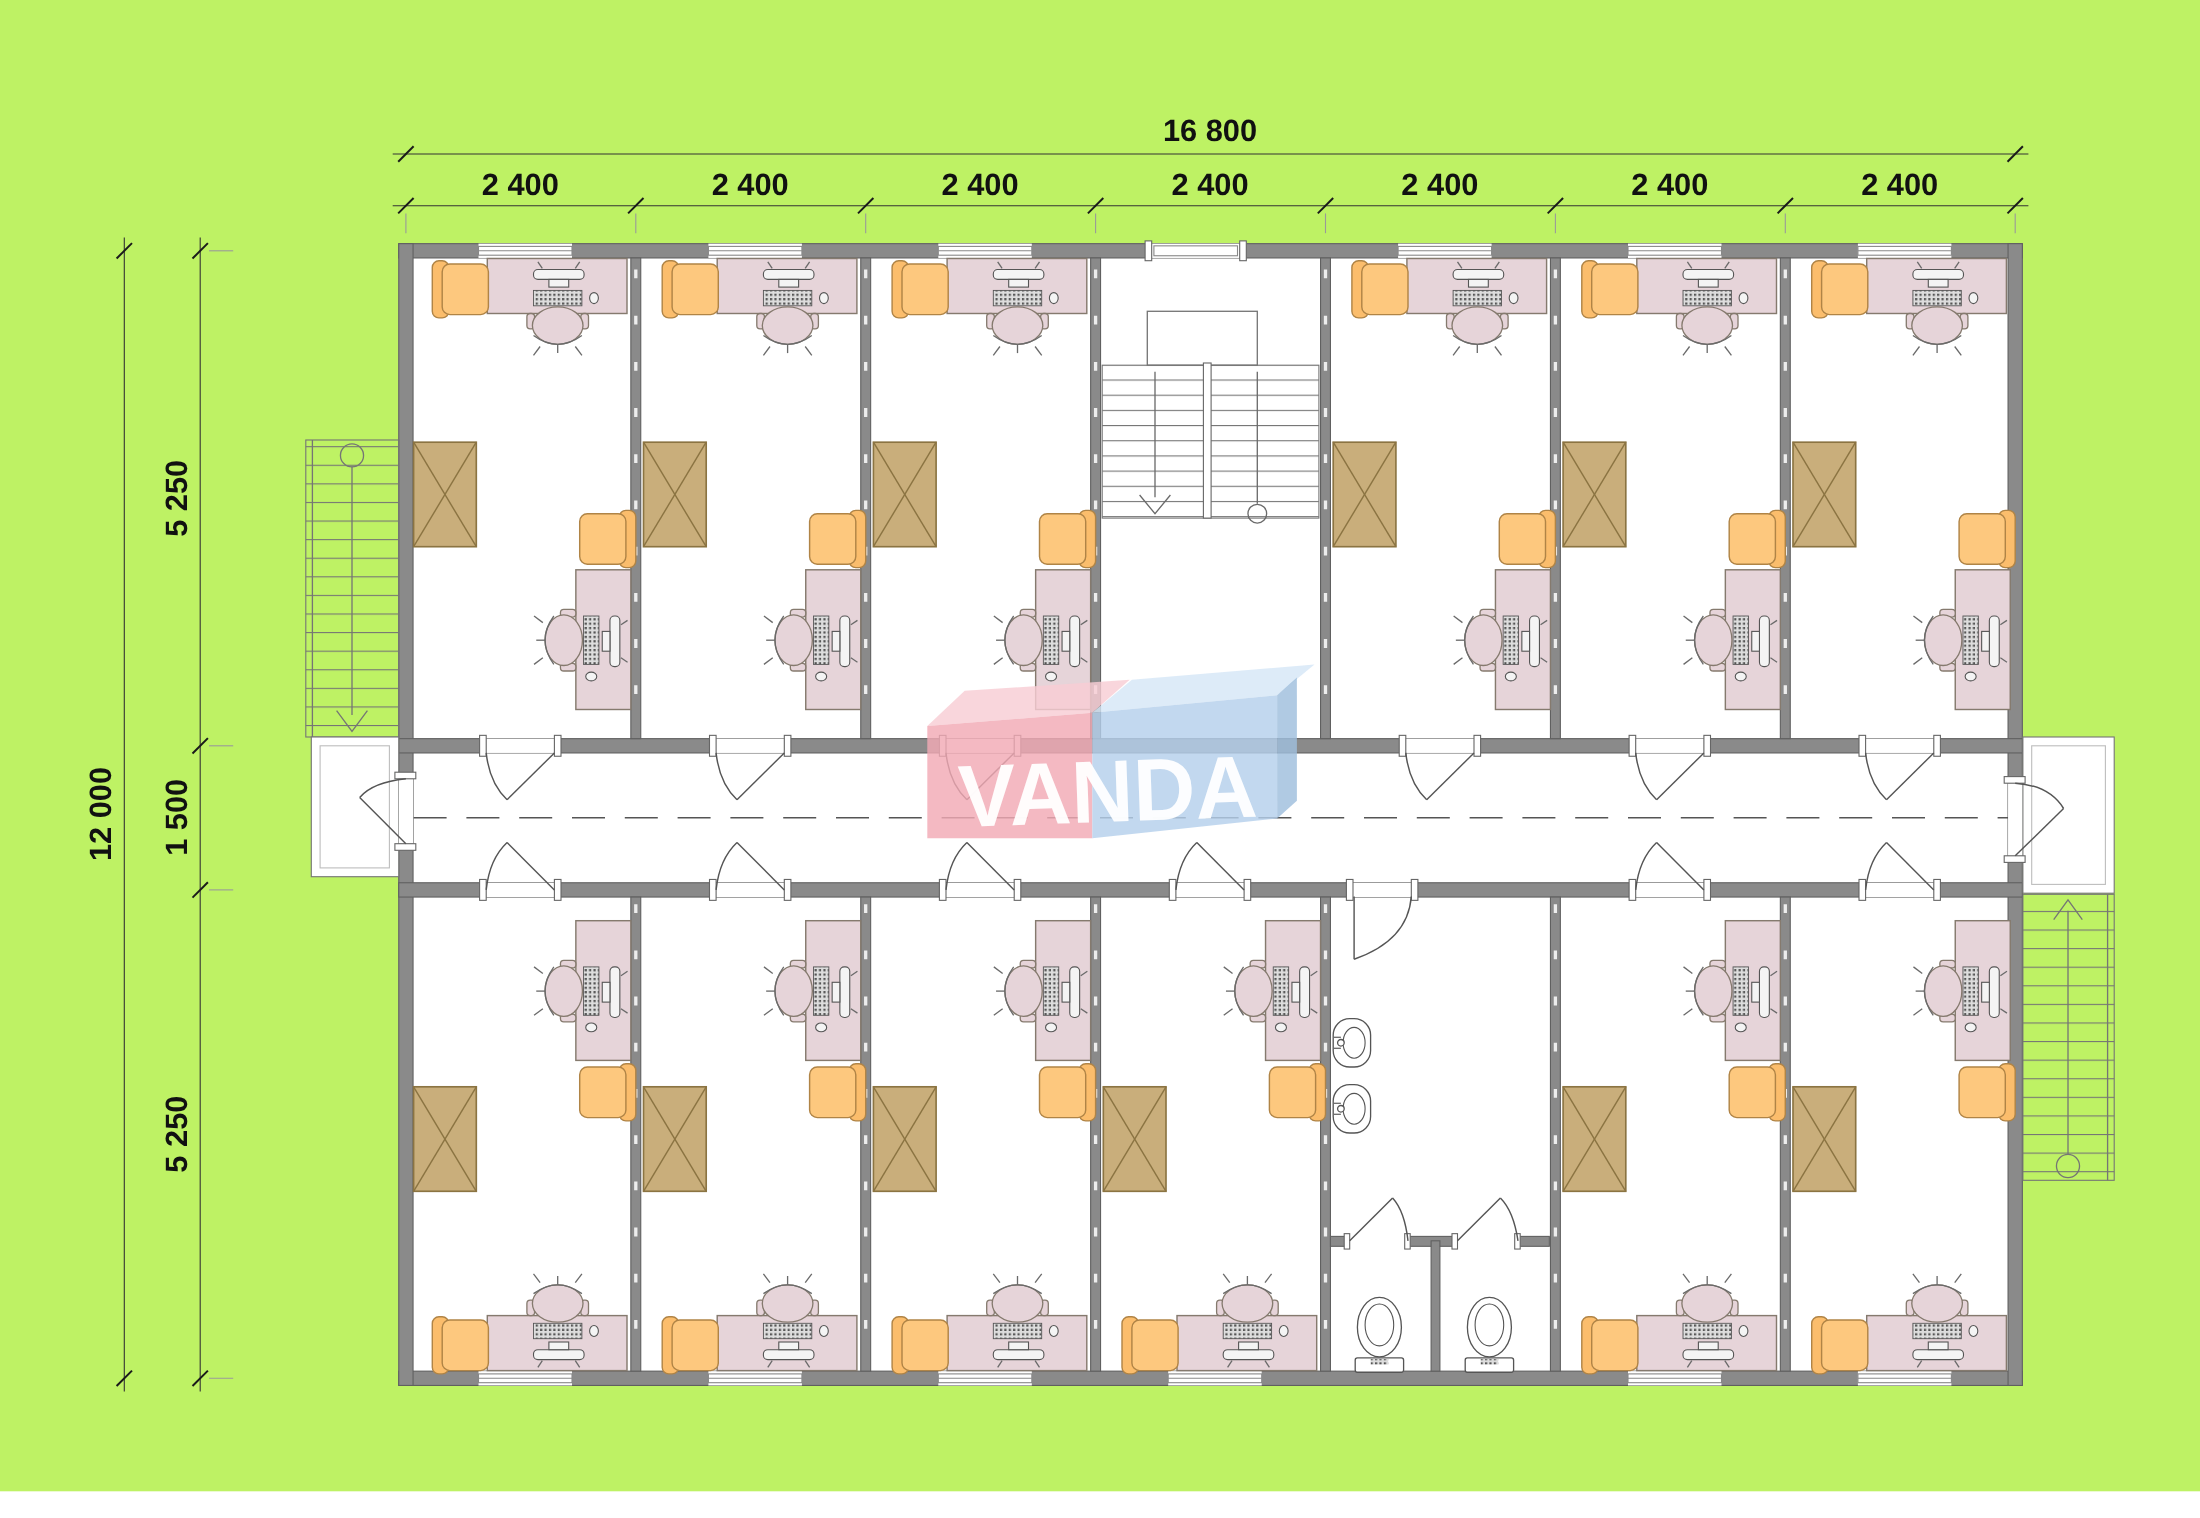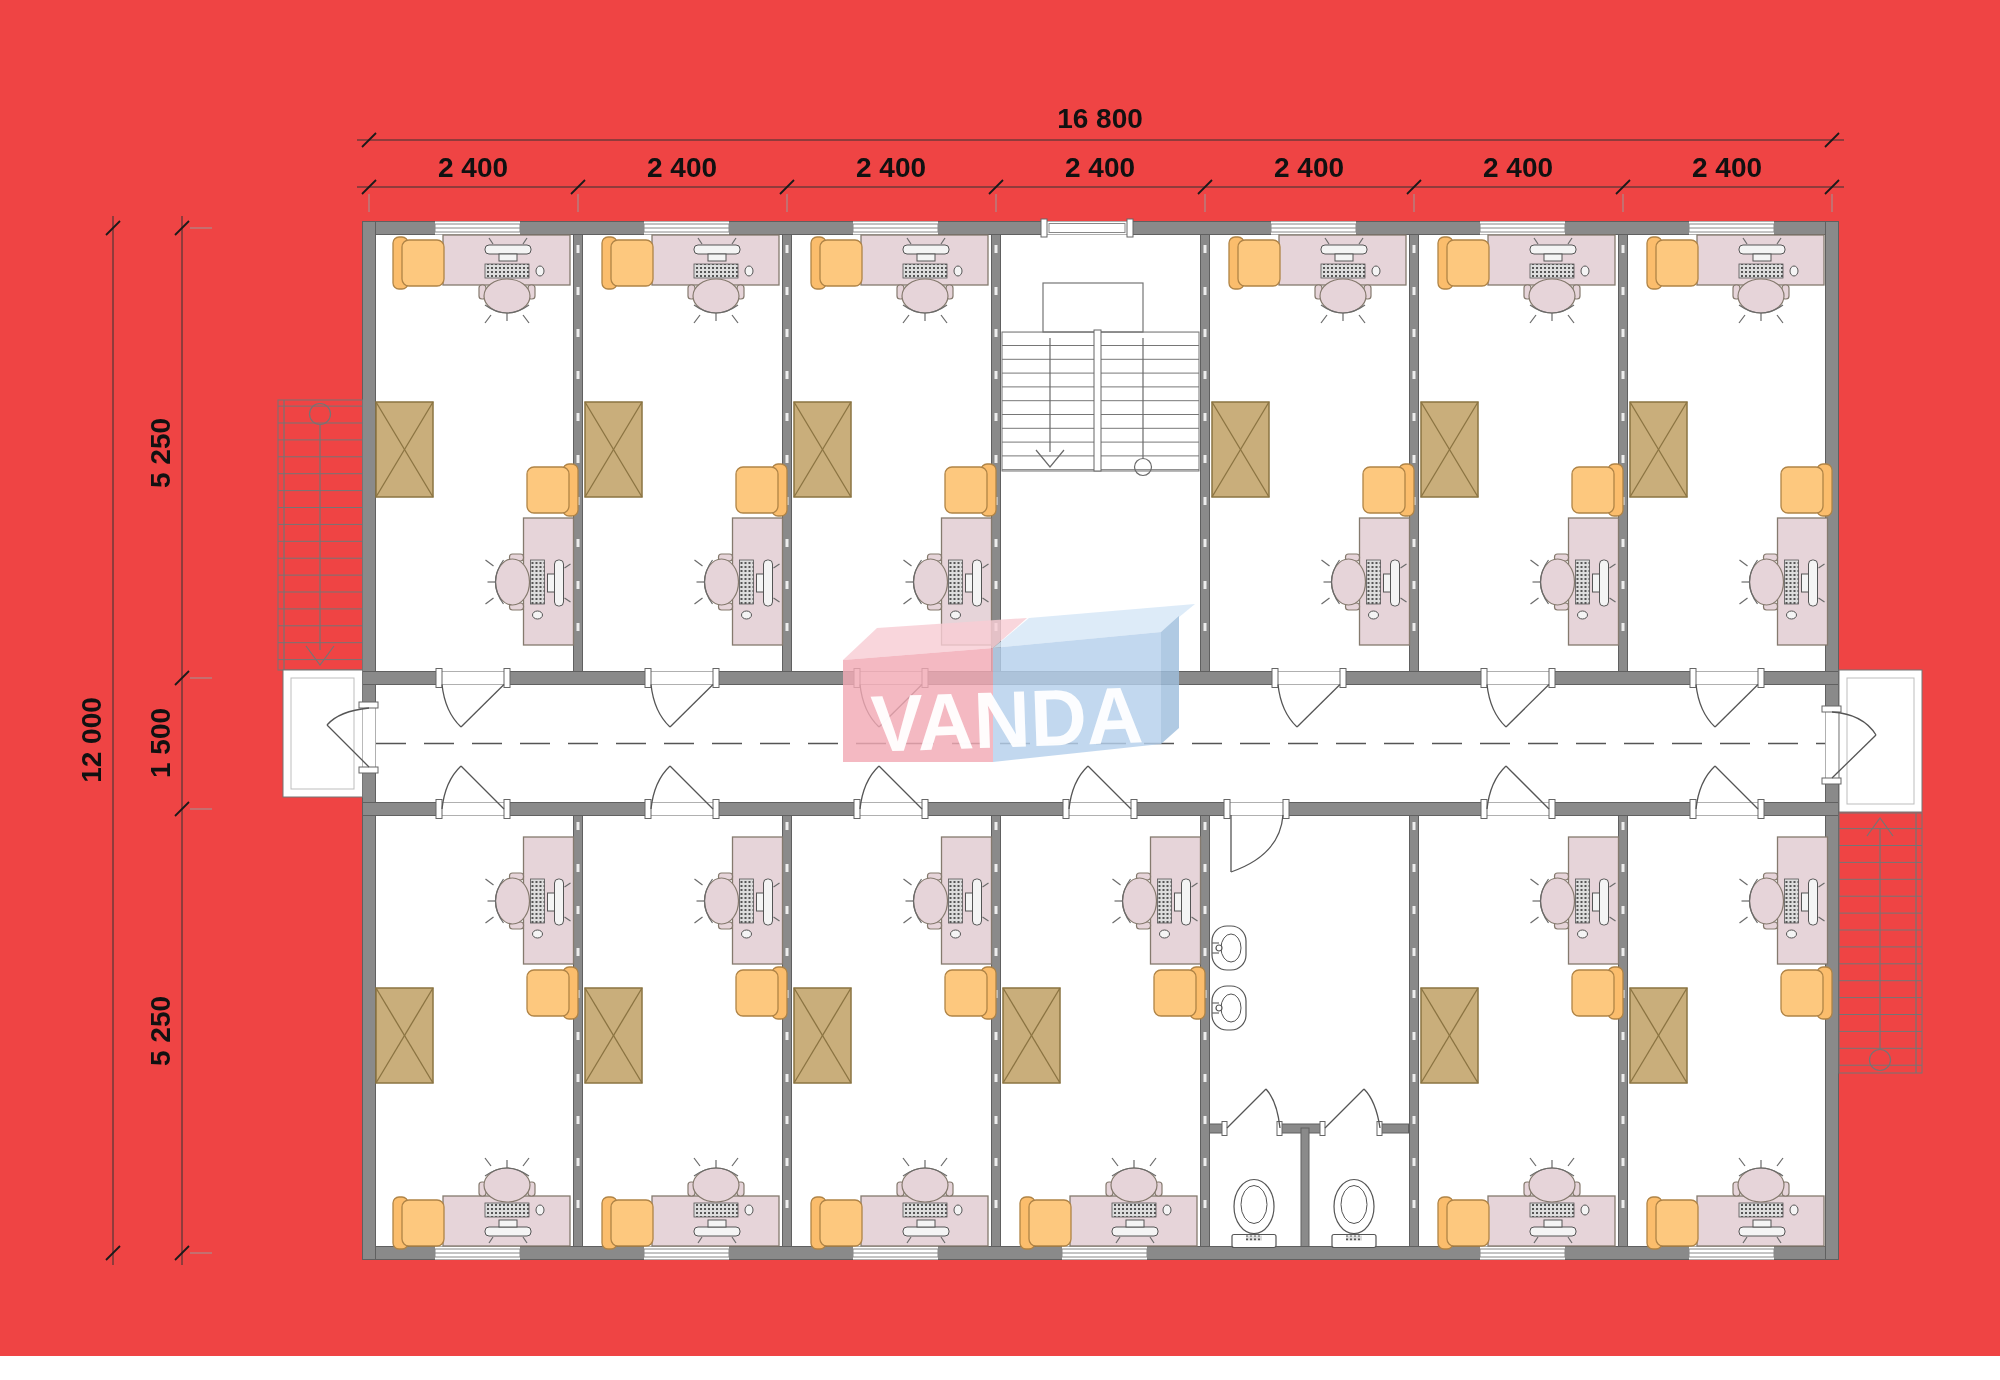--- a/index.html
+++ b/index.html
@@ -1,16 +1,16 @@
 <!DOCTYPE html>
 <html><head>
 <meta charset="utf-8">
 <style>
   html,body{margin:0;padding:0;background:#fff;}
-  .canvas{width:2000px;height:1356px;background:#ef4444;position:relative;font-family:"Liberation Sans",sans-serif;}
+  .canvas{width:2000px;height:1356px;background:#bef264;position:relative;font-family:"Liberation Sans",sans-serif;}
   svg{display:block}
   .wall{fill:#8a8a8a;stroke:#606060;stroke-width:1}
   .joint{stroke:#ffffff;stroke-width:3;stroke-dasharray:8 34;opacity:.85}
   .thin{fill:none;stroke:#757575;stroke-width:1.2}
   .faint{fill:none;stroke:#bdbdbd;stroke-width:1}
   .st{fill:none;stroke:#6a6a6a;stroke-width:1.2}
   .desk{fill:#e6d4d9;stroke:#857a6e;stroke-width:1.3}
   .chairp{fill:#e6d4d9;stroke:#857a6e;stroke-width:1.2}
   .mon{fill:#f4f4f4;stroke:#555;stroke-width:1}
   .arm{fill:#fdc87e;stroke:#b08446;stroke-width:1.3}

